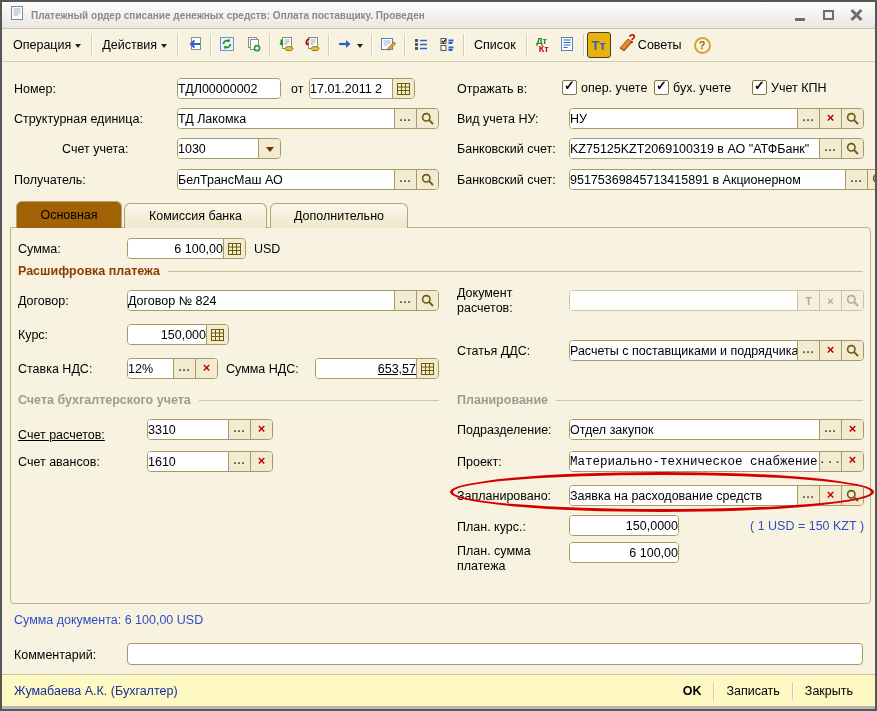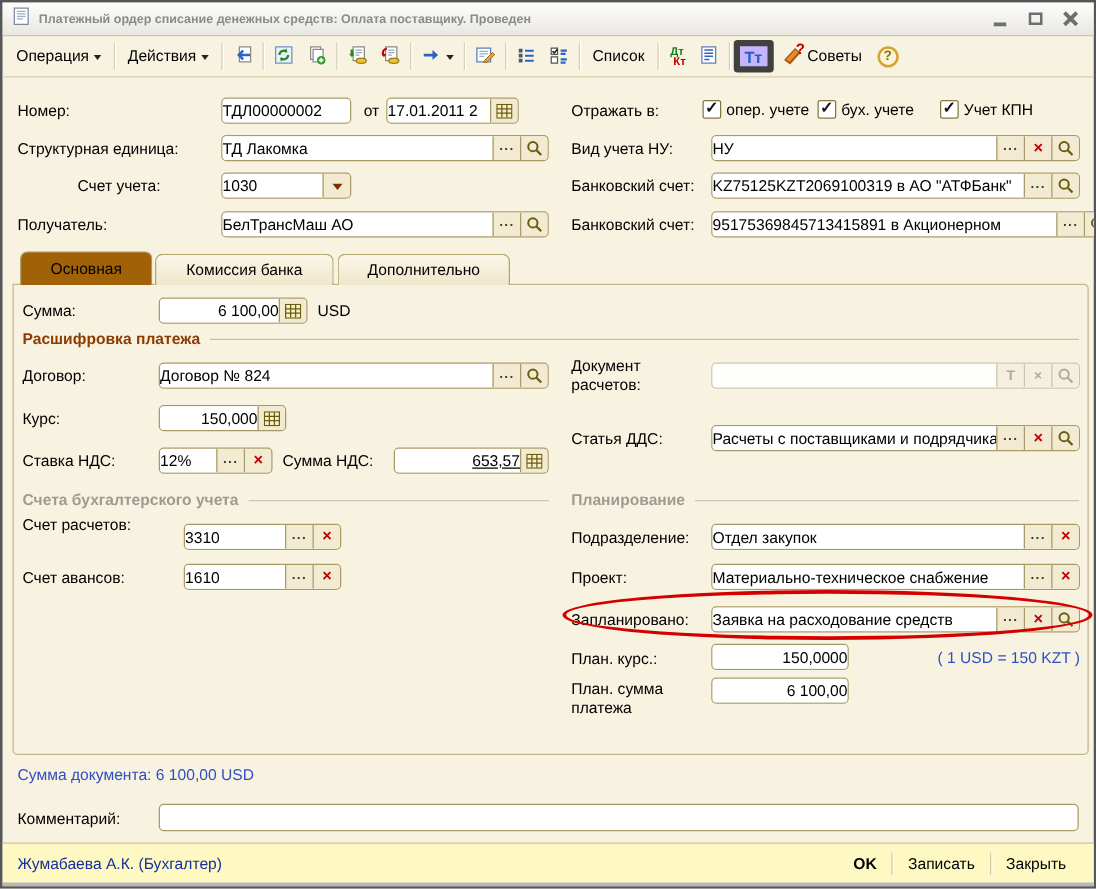--- a/index.html
+++ b/index.html
@@ -13,21 +13,21 @@
   .g-min { width:10px; height:3px; background:#6E6E6E; margin-top:8px; }
   .g-max { width:11px; height:10px; border:2px solid #6E6E6E; box-sizing:border-box; }
   .g-close { position:relative; width:12px; height:12px; }
   .g-close::before,.g-close::after { content:""; position:absolute; left:5px; top:-1px; width:3px; height:14px; background:#6E6E6E; }
   .g-close::before { transform:rotate(45deg); } .g-close::after { transform:rotate(-45deg); }
 
   
   .toolbar { height:32px; display:flex; align-items:center; padding:0 4px; border-bottom:1px solid #D6CDAE; }
   .tbtn { display:flex; align-items:center; gap:4px; height:26px; padding:0 6px; background:transparent; border:1px solid transparent; border-radius:3px; font-size:12.5px; font-family:inherit; cursor:pointer; }
   .tbtn.icon { padding:0 4px; }
-  .tbtn.pressed { border:5px solid #404040; background:#c4b5fd; }
+  .tbtn.pressed { border:1px solid #404040; background:#eab308; }
   .caret { width:0; height:0; border-left:3.5px solid transparent; border-right:3.5px solid transparent; border-top:4px solid #222; margin-top:1px; }
   .tsep { width:1px; height:22px; background:#D9D1B3; box-shadow:1px 0 0 rgba(255,255,255,.85); margin:0 3px; }
   .dtkt { display:flex; flex-direction:column; line-height:8px; font-size:9px; font-weight:bold; }
   .dtkt .dt { color:#1E7B1E; } .dtkt .kt { color:#C00000; padding-left:4px; }
   .ttg { color:#2B5FC0; font-weight:bold; font-size:13px; }
   .tips-book { position:relative; }
   .tips-book::after { content:"?"; position:absolute; right:-2px; top:-4px; color:#C00000; font-weight:bold; font-size:12px; }
   .help-ico { width:17px; height:17px; border-radius:50%; border:2px solid #D4A437; background:#FBF3D5; color:#8B6914; font-weight:bold; font-size:11px; display:flex; align-items:center; justify-content:center; box-sizing:border-box; }
 
   
@@ -408,21 +408,21 @@
 
   <div class="sech gray" style="left:16px; top:391px; width:421px;">
     <span>Счета бухгалтерского учета</span>
       <span class="ln"></span>
   </div>
   <div class="sech gray" style="left:455px; top:391px; width:406px;">
     <span>Планирование</span>
       <span class="ln"></span>
   </div>
 
-  <span class="lbl z" style="left:16px; top:411px;">Счет расчетов:</span>
+  <span class="lbl z" style="left:16px; top:426px;text-decoration:underline;">Счет расчетов:</span>
   <div class="fg" style="left:145px; top:417px; width:126px; z-index:3;">
     <span class="val">3310</span>
     <button class="fb dots">...</button>
     <button class="fb xb">×</button>
   </div>
 
   <span class="lbl z" style="left:455px; top:421px;">Подразделение:</span>
   <div class="fg" style="left:567px; top:417px; width:295px; z-index:3;">
     <span class="val">Отдел закупок</span>
     <button class="fb dots">...</button>
@@ -430,21 +430,21 @@
   </div>
 
   <span class="lbl z" style="left:16px; top:453px;">Счет авансов:</span>
   <div class="fg" style="left:145px; top:449px; width:126px; z-index:3;">
     <span class="val">1610</span>
     <button class="fb dots">...</button>
     <button class="fb xb">×</button>
   </div>
 
   <span class="lbl z" style="left:455px; top:453px;">Проект:</span>
-  <div class="fg" style="left:567px; top:449px; width:295px; z-index:3;">
+  <div class="fg" style="left:567px; top:449px; width:295px; z-index:3;font-family:Liberation Mono, monospace;">
     <span class="val">Материально-техническое снабжение</span>
     <button class="fb dots">...</button>
     <button class="fb xb">×</button>
   </div>
 
   <span class="lbl z" style="left:455px; top:487px;">Запланировано:</span>
   <div class="fg" style="left:567px; top:483px; width:295px; z-index:3;">
     <span class="val">Заявка на расходование средств</span>
     <button class="fb dots">...</button>
     <button class="fb xb">×</button>

